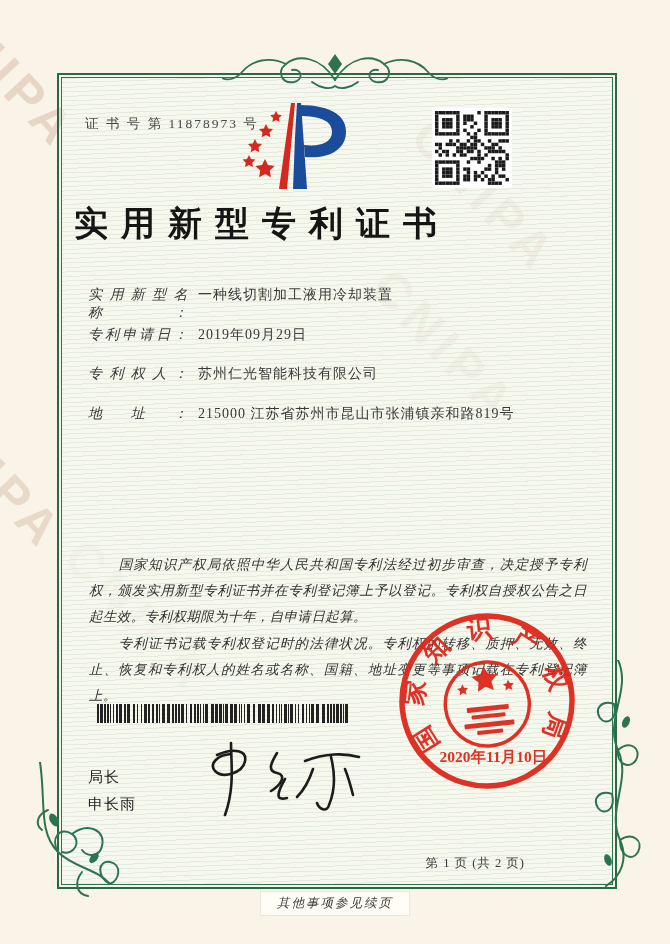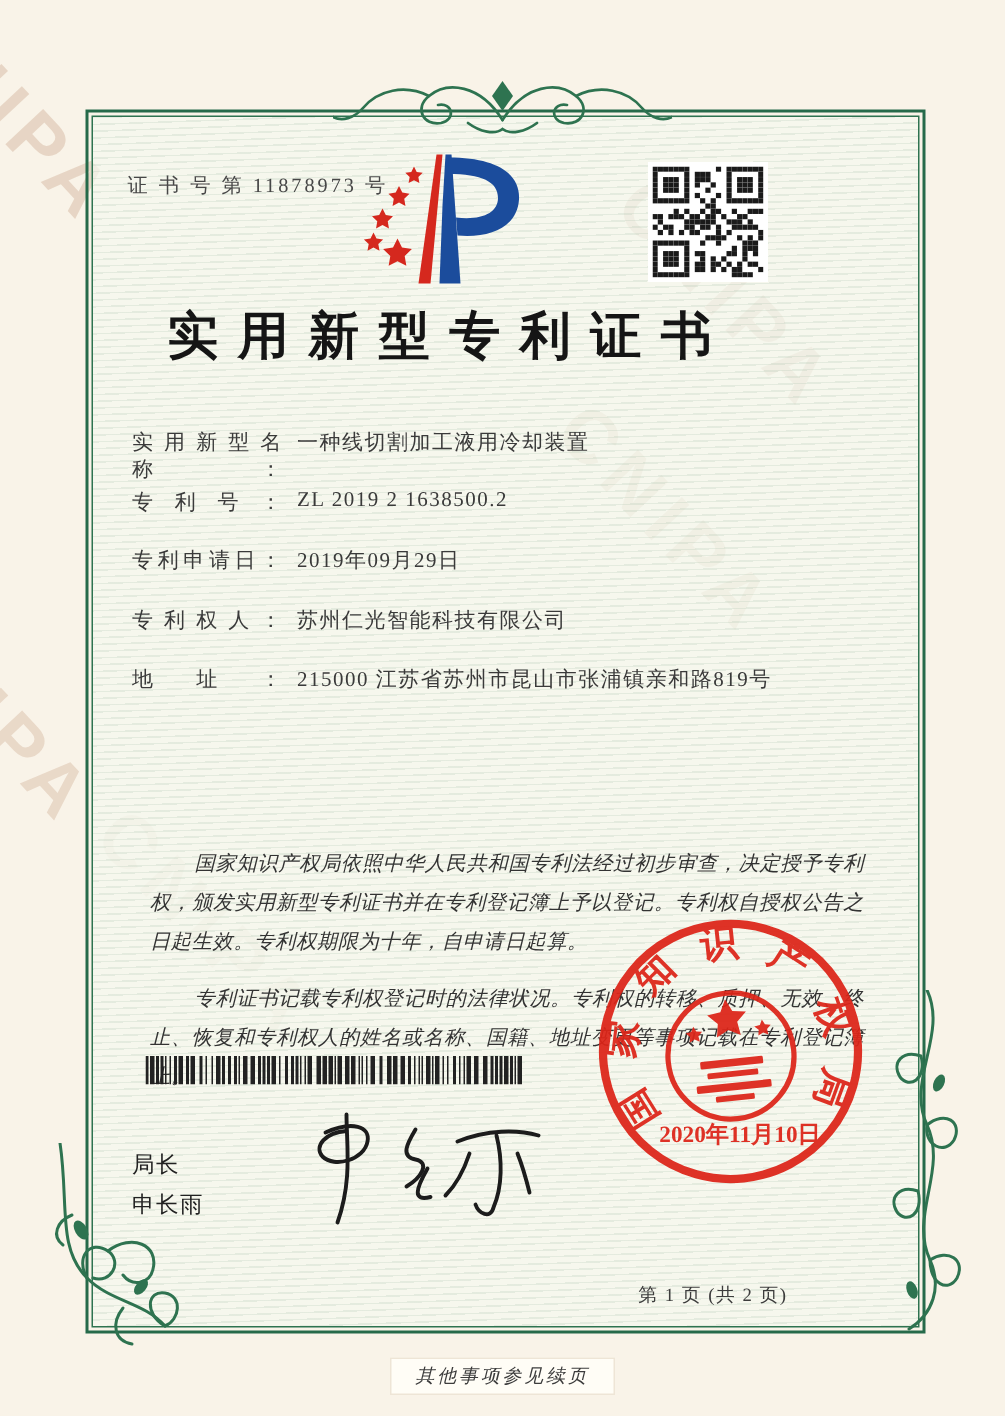--- a/index.html
+++ b/index.html
@@ -30,56 +30,56 @@
       transparent 1px, transparent 4.5px);
   }
   
   .ornament{position:absolute;z-index:3;pointer-events:none;}
   
   #content{position:absolute;left:61px;top:77px;width:464px;height:808px;z-index:2;}
   #cert-no{position:absolute;left:24px;top:38px;font-size:13.5px;letter-spacing:2px;color:#474747;}
   #logo{position:absolute;left:50%;top:20px;transform:translateX(-50%);}
   #qr{position:absolute;right:13px;top:31px;background:#fff;padding:3px;line-height:0;}
   #title{
-    position:absolute;left:0;top:124px;width:100%;text-align:center;
+    position:absolute;left:0;top:124px;width:100%;
     font-size:34px;font-weight:bold;color:#151515;letter-spacing:13px;text-indent:13px;
   }
   #fields{position:absolute;left:27px;top:209px;width:500px;font-size:14px;color:#3a3a3a;}
   .f-row{position:relative;height:39.5px;letter-spacing:0.5px;}
   .f-label{
     display:inline-block;width:100px;text-align:justify;text-align-last:justify;
-    vertical-align:top;color:#3a3a3a;
+    vertical-align:top;color:#3a3a3a;font-style:italic;
   }
   .f-value{margin-left:10px;letter-spacing:1px;}
   .f-group2{position:absolute;left:268px;top:0;}
   .f-group2 .f-label{width:104px;}
   #paragraphs{
     position:absolute;left:27px;top:474px;width:500px;
     font-size:13.5px;line-height:1.92;text-align:justify;color:#333;
     font-style:italic;
   }
-  #paragraphs p{margin:12px;text-indent:2.2em;letter-spacing:0.4px;}
+  #paragraphs p{margin:1px;text-indent:2.2em;letter-spacing:0.4px;}
   #barcode{position:absolute;left:36px;top:627px;line-height:0;}
   #signer{
     position:absolute;left:27px;top:686px;
     font-family:"Liberation Sans","DejaVu Sans",sans-serif;
     font-size:15px;color:#222;line-height:27px;letter-spacing:1px;
   }
   #signature{position:absolute;left:132px;top:660px;}
   #page-footer{
     position:absolute;left:0;bottom:13px;width:100%;text-align:right;
     font-size:12.5px;color:#3c3c3c;letter-spacing:1px;
   }
   
   #seal{position:absolute;left:396px;top:610px;z-index:5;opacity:0.93;transform:rotate(-6deg);}
   
   #note{
     position:absolute;left:50%;top:891px;transform:translateX(-50%);z-index:2;
     background:#fffdf6;border:1px solid #eee5d6;padding:3px 16px;
-    font-size:12.5px;color:#3c3c3c;letter-spacing:2px;font-style:italic;margin-top:14px;
+    font-size:12.5px;color:#3c3c3c;letter-spacing:2px;font-style:italic;
   }
 </style>
 </head>
 <body>
 
 <div id="wm-layer">
     <div class="wm" style="left: -38px; top: -16px; opacity: 1;">CNIPA</div>
     <div class="wm" style="left: 442px; top: 108px; opacity: 1;">CNIPA</div>
     <div class="wm" style="left: 402px; top: 258px; opacity: 0.9;">CNIPA</div>
     <div class="wm" style="left: -52px; top: 385px; opacity: 0.9;">CNIPA</div>
@@ -363,23 +363,20 @@
       </svg>
   </div>
 
   <div id="title">实用新型专利证书</div>
 
   <div id="fields">
     <div class="f-row">
       <span class="f-label">实用新型名称：</span><span class="f-value">一种线切割加工液用冷却装置</span>
     </div>
     <div class="f-row">
-      <span class="f-label">专利号：</span><span class="f-value">ZL 2019 2 1638500.2</span>
-    </div>
-    <div class="f-row">
       <span class="f-label">专利申请日：</span><span class="f-value">2019年09月29日</span>
     </div>
     <div class="f-row">
       <span class="f-label">专利权人：</span><span class="f-value">苏州仁光智能科技有限公司</span>
     </div>
     <div class="f-row">
       <span class="f-label">地址：</span><span class="f-value">215000 江苏省苏州市昆山市张浦镇亲和路819号</span>
     </div>
   </div>
 

